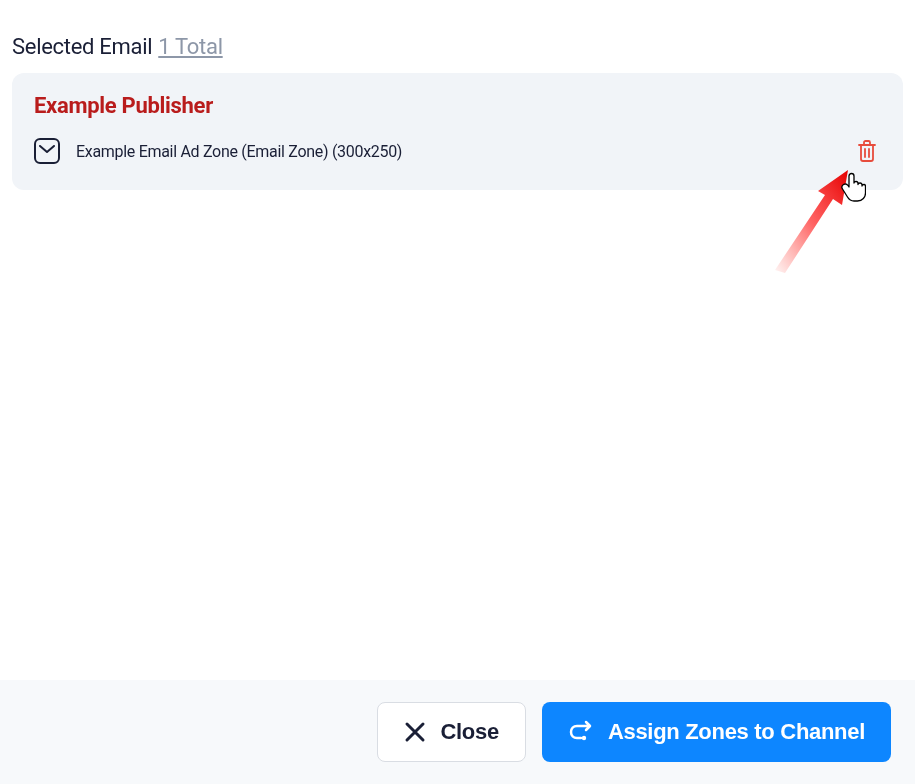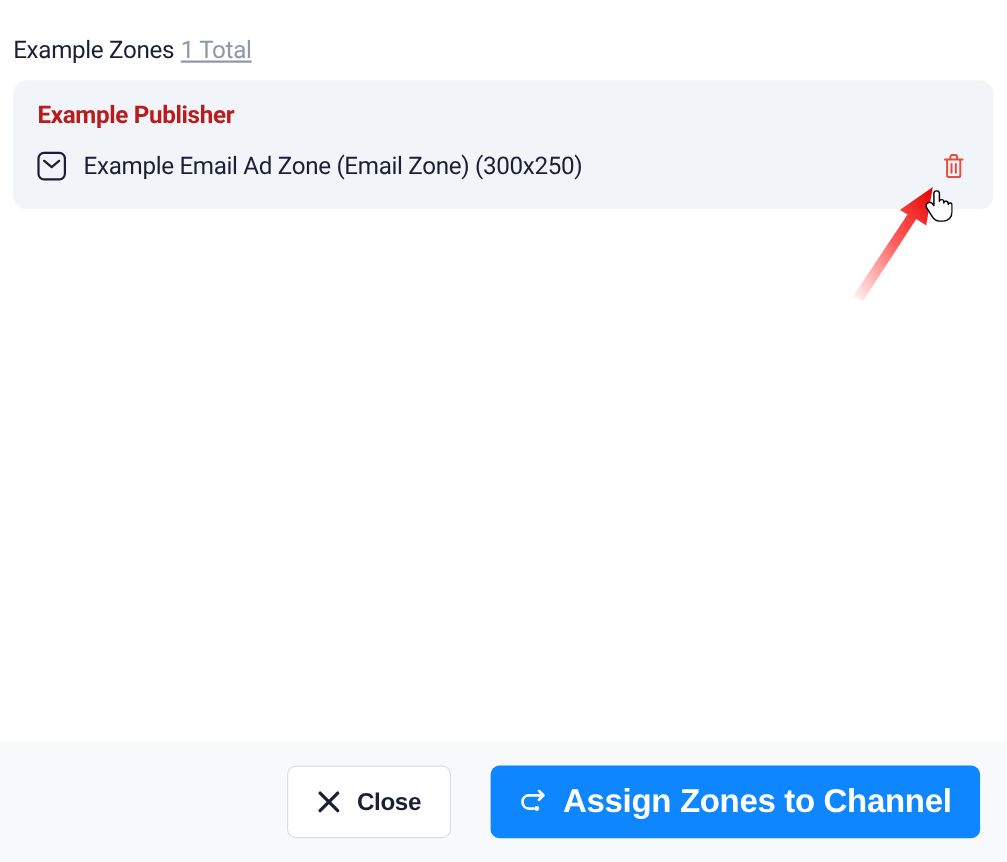--- a/index.html
+++ b/index.html
@@ -64,21 +64,21 @@
       display: flex;
       align-items: center;
       justify-content: center;
       flex-shrink: 0;
     }
     .zone-icon-wrapper svg {
       width: 16px;
       height: 12px;
     }
     .zone-name {
-      font-size: 22px;
+      font-size: 16px;
       font-weight: 400;
       color: #1a1f36;
       flex: 1;
       letter-spacing: -0.3px;
     }
     .delete-btn {
       background: none;
       border: none;
       cursor: pointer;
       padding: 4px;
@@ -115,21 +115,21 @@
     }
     .footer {
       position: absolute;
       bottom: 0;
       left: 0;
       right: 0;
       background: #f7f9fb;
       padding: 22px 24px;
       display: flex;
       justify-content: flex-end;
-      gap: 36px;
+      gap: 16px;
     }
     .btn-close {
       display: flex;
       align-items: center;
       gap: 14px;
       background: #ffffff;
       border: 1px solid #d9dde3;
       border-radius: 8px;
       padding: 16px 26px;
       font-size: 22px;
@@ -143,37 +143,37 @@
       height: 22px;
     }
     .btn-assign {
       display: flex;
       align-items: center;
       gap: 14px;
       background: #0d86ff;
       border: none;
       border-radius: 8px;
       padding: 16px 26px;
-      font-size: 30px;
+      font-size: 22px;
       font-weight: 600;
       color: #ffffff;
       cursor: pointer;
       letter-spacing: -0.3px;
     }
     .btn-assign svg {
       width: 26px;
       height: 26px;
     }
   </style>
 </head>
 <body>
 
 <div class="main-content">
   <div class="header">
-    <span class="header-title">Example Zones</span>
+    <span class="header-title">Selected Email</span>
     <span class="header-count">1 Total</span>
   </div>
 
   <div class="zone-card">
     <div class="publisher-name">Example Publisher</div>
     <div class="zone-item">
       <div class="zone-icon-wrapper">
         <svg viewBox="0 0 16 12" fill="none">
           <path d="M1 1 L8 7 L15 1" stroke="#1a1f36" stroke-width="2" stroke-linecap="round" stroke-linejoin="round"></path>
         </svg>

